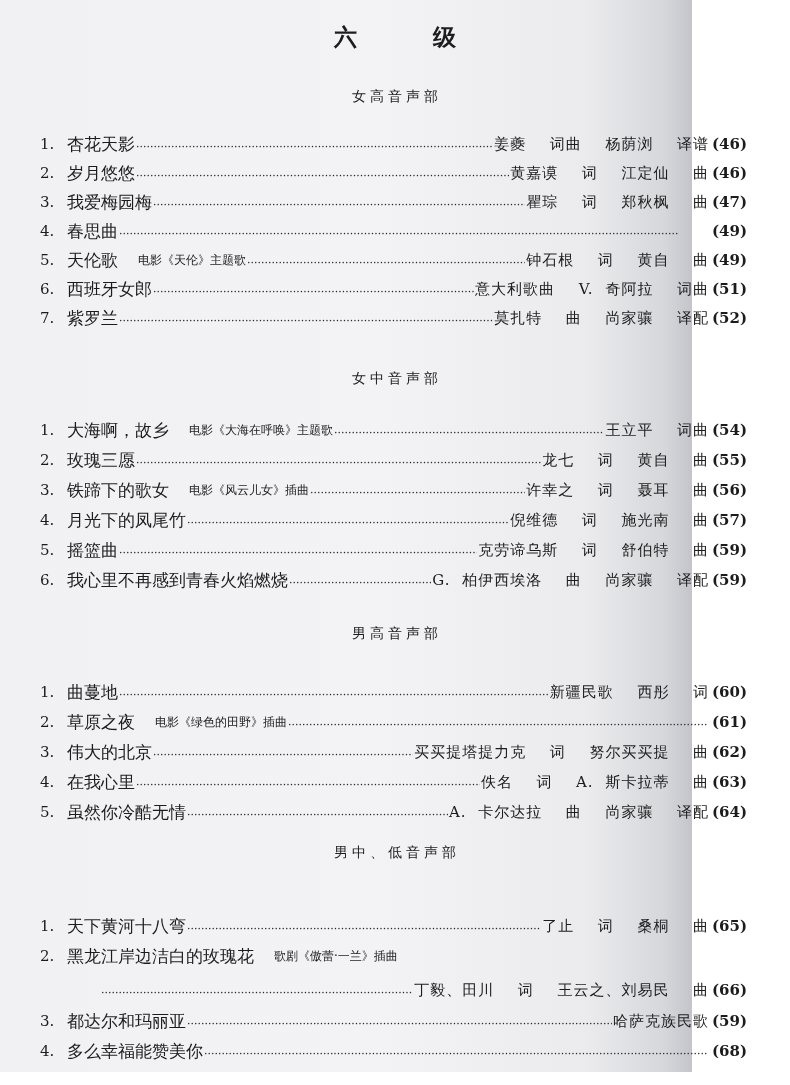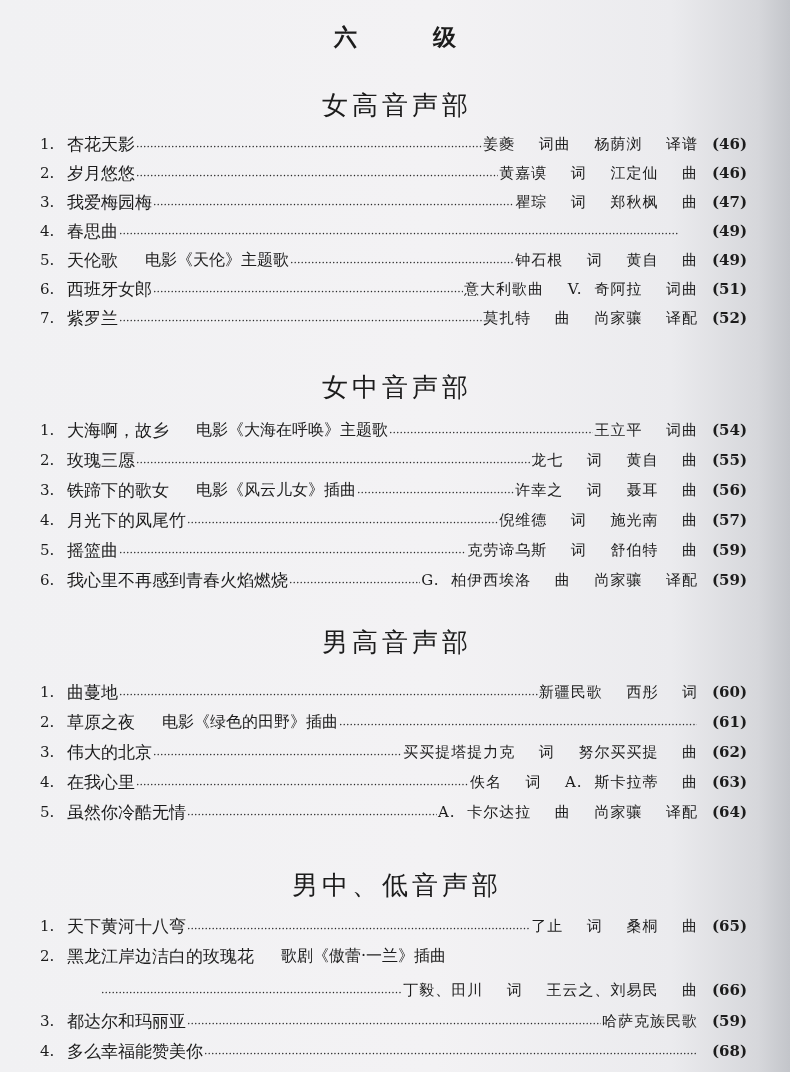--- a/index.html
+++ b/index.html
@@ -3,51 +3,51 @@
 <meta charset="utf-8">
 <style>
   html, body { margin: 0; padding: 0; }
   body {
     width: 790px; height: 1085px; overflow: hidden; position: relative;
     background: #ffffff;
     font-family: "DejaVu Serif", "Liberation Serif", serif;
     color: #1c1c1c;
   }
   .page {
-    position: absolute; left: 0; top: 0; width: 790px; height: 1072px;
+    position: absolute; left: 0; top: 0; width: 692px; height: 1072px;
     background: linear-gradient(90deg, #f1f1f3 0%, #f3f2f4 55%, #ebebee 85%, #d6d7db 96%, #c3c5ca 100%);
   }
   .title {
     position: absolute; left: 0; width: 790px; top: 22px; text-align: center;
     font-size: 23px; font-weight: bold; letter-spacing: 34px; text-indent: 34px;
   }
   .section-title {
     position: absolute; left: 0; width: 790px; text-align: center;
-    font-size: 26px; letter-spacing: 4px; text-indent: 4px;
+    font-size: 14px; letter-spacing: 4px; text-indent: 4px;
   }
   .entry {
     position: absolute; left: 40px; width: 707px; height: 24px;
     display: flex; align-items: flex-end; font-size: 16px; line-height: 24px;
     white-space: nowrap;
   }
   .entry.cont { left: 100px; width: 647px; text-align: center; }
   .num { width: 27px; flex: none; font-size: 15px; }
   .song { flex: none; font-size: 17px; }
-  .note { flex: none; font-size: 16px; margin-left: 27px; }
+  .note { flex: none; font-size: 12px; margin-left: 20px; }
   .dots {
     flex: 1 1 auto; overflow: hidden; height: 24px; margin: 0 1px;
     position: relative;
   }
   .dots::after {
     content: "································································································································································";
     position: absolute; left: 0; bottom: 0; font-size: 11px; line-height: 16px;
     color: #2a2a2a; letter-spacing: 0px;
   }
   .credit { flex: none; font-size: 15px; letter-spacing: 1px; word-spacing: 6px; white-space: pre; }
-  .page-no { flex: none; font-size: 15px; font-weight: bold; margin-left: 14px; }
+  .page-no { flex: none; font-size: 15px; font-weight: bold; margin-left: 3px; }
 </style>
 </head>
 <body>
 
 <div class="page">
 
   <div class="title">六 级</div>
 
   <div class="section-title" style="top:88px">女高音声部</div>
 
@@ -179,21 +179,21 @@
     <span class="page-no">(63)</span>
   </div>
   <div class="entry" style="top:800px">
     <span class="num">5.</span>
     <span class="song">虽然你冷酷无情</span>
     <span class="dots"></span>
     <span class="credit">A. 卡尔达拉  曲  尚家骧  译配</span>
     <span class="page-no">(64)</span>
   </div>
 
-  <div class="section-title" style="top:868px">男中、低音声部</div>
+  <div class="section-title" style="top:844px">男中、低音声部</div>
 
   <div class="entry" style="top:914px">
     <span class="num">1.</span>
     <span class="song">天下黄河十八弯</span>
     <span class="dots"></span>
     <span class="credit">了止  词  桑桐  曲</span>
     <span class="page-no">(65)</span>
   </div>
   <div class="entry" style="top:944px">
     <span class="num">2.</span>

